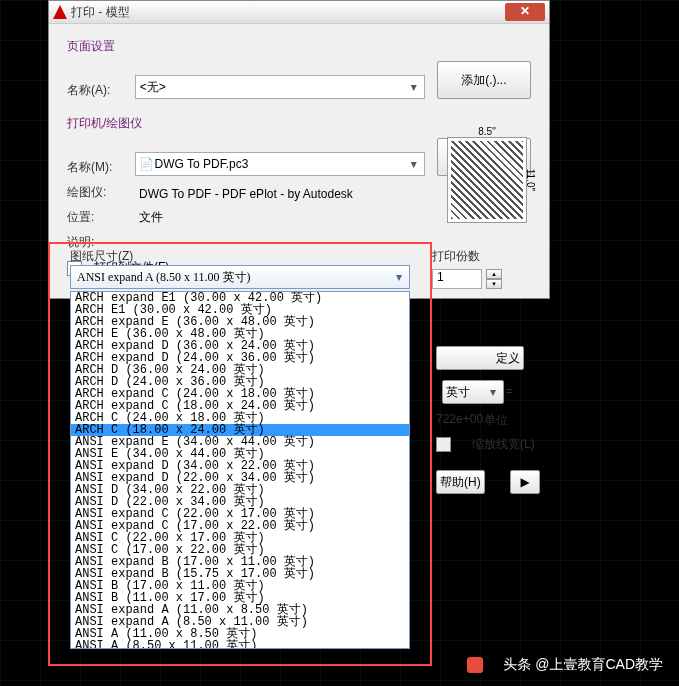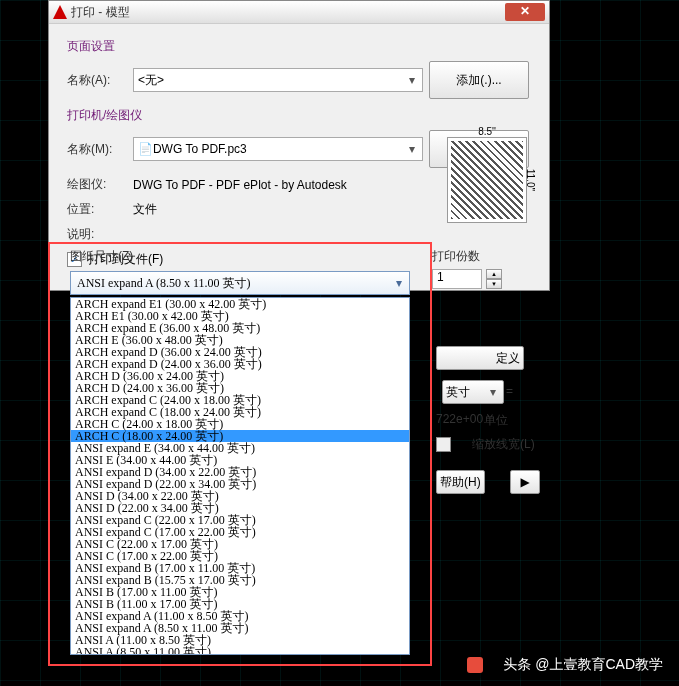--- a/index.html
+++ b/index.html
@@ -5,39 +5,39 @@
   body{margin:0;width:679px;height:686px;background:#1a1a1a;font-family:SimSun,"Microsoft YaHei",sans-serif;font-size:12px;overflow:hidden;position:relative}
   .cad-bg{position:absolute;inset:0;background:#000}
   .cad-bg::before{content:"";position:absolute;inset:0;background-image:linear-gradient(#0ff1 1px,transparent 1px),linear-gradient(90deg,#0ff1 1px,transparent 1px);background-size:40px 40px}
   .dialog{position:absolute;left:48px;top:0;width:500px;background:#f0f0f0;border:1px solid #888;box-shadow:2px 2px 8px rgba(0,0,0,.3)}
   .titlebar{height:22px;background:linear-gradient(#fff,#e0e0e0);display:flex;align-items:center;border-bottom:1px solid #ccc}
   .titlebar-icon{width:14px;height:14px;margin:0 4px;background:#c00;clip-path:polygon(50% 0,100% 100%,0 100%)}
   .titlebar-text{flex:1;color:#333}
   .close-btn{width:40px;height:18px;background:#c94b3a;color:#fff;text-align:center;font-weight:bold;margin-right:4px;border-radius:2px;line-height:16px}
   .body{padding:14px 18px}
   .section-title{color:#701a75;margin-bottom:6px}
-  .row{display:flex;align-items:center;margin-bottom:8px;gap:6px}
+  .row{display:flex;align-items:flex-end;margin-bottom:8px;gap:12px}
   .lbl{width:60px;color:#333}
   .select{flex:1;height:22px;border:1px solid #aaa;background:#fff;display:flex;align-items:center;padding:0 4px;position:relative}
   .select-arrow{position:absolute;right:2px;width:16px;height:16px;display:flex;align-items:center;justify-content:center;color:#555}
   .btn{height:24px;border:1px solid #999;background:linear-gradient(#fff,#e5e5e5);padding:6px 10px;display:flex;align-items:center;border-radius:2px;white-space:nowrap}
   .preview{position:absolute;right:22px;top:136px;width:78px;height:84px;border:1px solid #999;background:#fff}
   .preview-inner{margin:3px;height:calc(100% - 6px);background:repeating-linear-gradient(45deg,#555 0 2px,transparent 2px 5px);position:relative}
   .preview-w{position:absolute;top:-12px;left:50%;transform:translateX(-50%);font-size:10px}
   .preview-h{position:absolute;right:-16px;top:50%;transform:translateY(-50%) rotate(90deg);font-size:10px}
   .checkbox{width:13px;height:13px;border:1px solid #888;background:#fff;display:inline-flex;align-items:center;justify-content:center;color:#1670c9;font-size:10px}
   .paper-area{position:absolute;left:48px;top:242px;width:380px;height:420px;border:2px solid #ff4444}
-  .paper-label{color:#333;margin:4px 0 6px 20px}
+  .paper-label{color:#333;margin:4px 0 0 20px}
   .paper-select{margin:0 20px 2px;height:22px;border:1px solid #7a9bc4;background:linear-gradient(#fff,#e8f0f8);display:flex;align-items:center;padding:0 6px;position:relative;font-family:SimSun}
   .listbox{margin:0 20px;border:1px solid #7a9bc4;background:#fff;height:356px;overflow:hidden;position:relative}
   .list-inner{overflow-y:auto;height:100%}
   .list-inner::-webkit-scrollbar{width:16px}
   .list-inner::-webkit-scrollbar-track{background:#f0f0f0;border-left:1px solid #ccc}
   .list-inner::-webkit-scrollbar-thumb{background:linear-gradient(90deg,#dde6f5,#b8cce8);border:1px solid #8fa8c8;border-radius:2px}
-  .item{padding:0 4px;height:12px;line-height:12px;font-size:12px;white-space:nowrap;font-family:Liberation Serif, serif}
+  .item{padding:0 4px;height:12px;line-height:12px;font-size:12px;white-space:nowrap;font-family:Liberation Mono, monospace}
   .item.selected{background:#3399ff;color:#000000}
   .right-panel{position:absolute;left:432px;top:248px;width:110px}
   .right-label{color:#333;margin-bottom:4px}
   .spinner{display:flex;align-items:center;gap:4px}
   .spinner-input{width:40px;height:18px;border:1px solid #aaa;background:#fff;text-align:left;padding:0 4px}
   .spinner-btns{display:flex;flex-direction:column}
   .spin{width:14px;height:8px;border:1px solid #999;background:linear-gradient(#fff,#ddd);font-size:7px;text-align:center;line-height:7px}
   .peek{position:absolute;color:#333;font-size:12px}
   .peek-btn{position:absolute;border:1px solid #999;background:linear-gradient(#fff,#e5e5e5);display:flex;align-items:center;padding:0 3px;border-radius:2px;height:22px}
   .arrow-btn{width:22px;justify-content:center}
@@ -61,21 +61,21 @@
       <div class="lbl">名称(A):</div>
       <div class="select" style="width:280px;flex:none">
         <span>&lt;无&gt;</span>
           <span class="select-arrow">▾</span>
       </div>
       <div class="btn" style="width:78px;justify-content:center">
           <span>添加(.)...</span>
         </div>
     </div>
 
-    <div class="section-title" style="margin-top:8px">打印机/绘图仪</div>
+    <div class="section-title" style="margin-top:16px">打印机/绘图仪</div>
     <div class="row">
       <div class="lbl">名称(M):</div>
       <div class="select" style="width:280px;flex:none">
         <span>📄 </span>
           <span>DWG To PDF.pc3</span>
           <span class="select-arrow">▾</span>
       </div>
       <div class="btn" style="width:78px;justify-content:center">
           <span>特性(R)...</span>
         </div>

